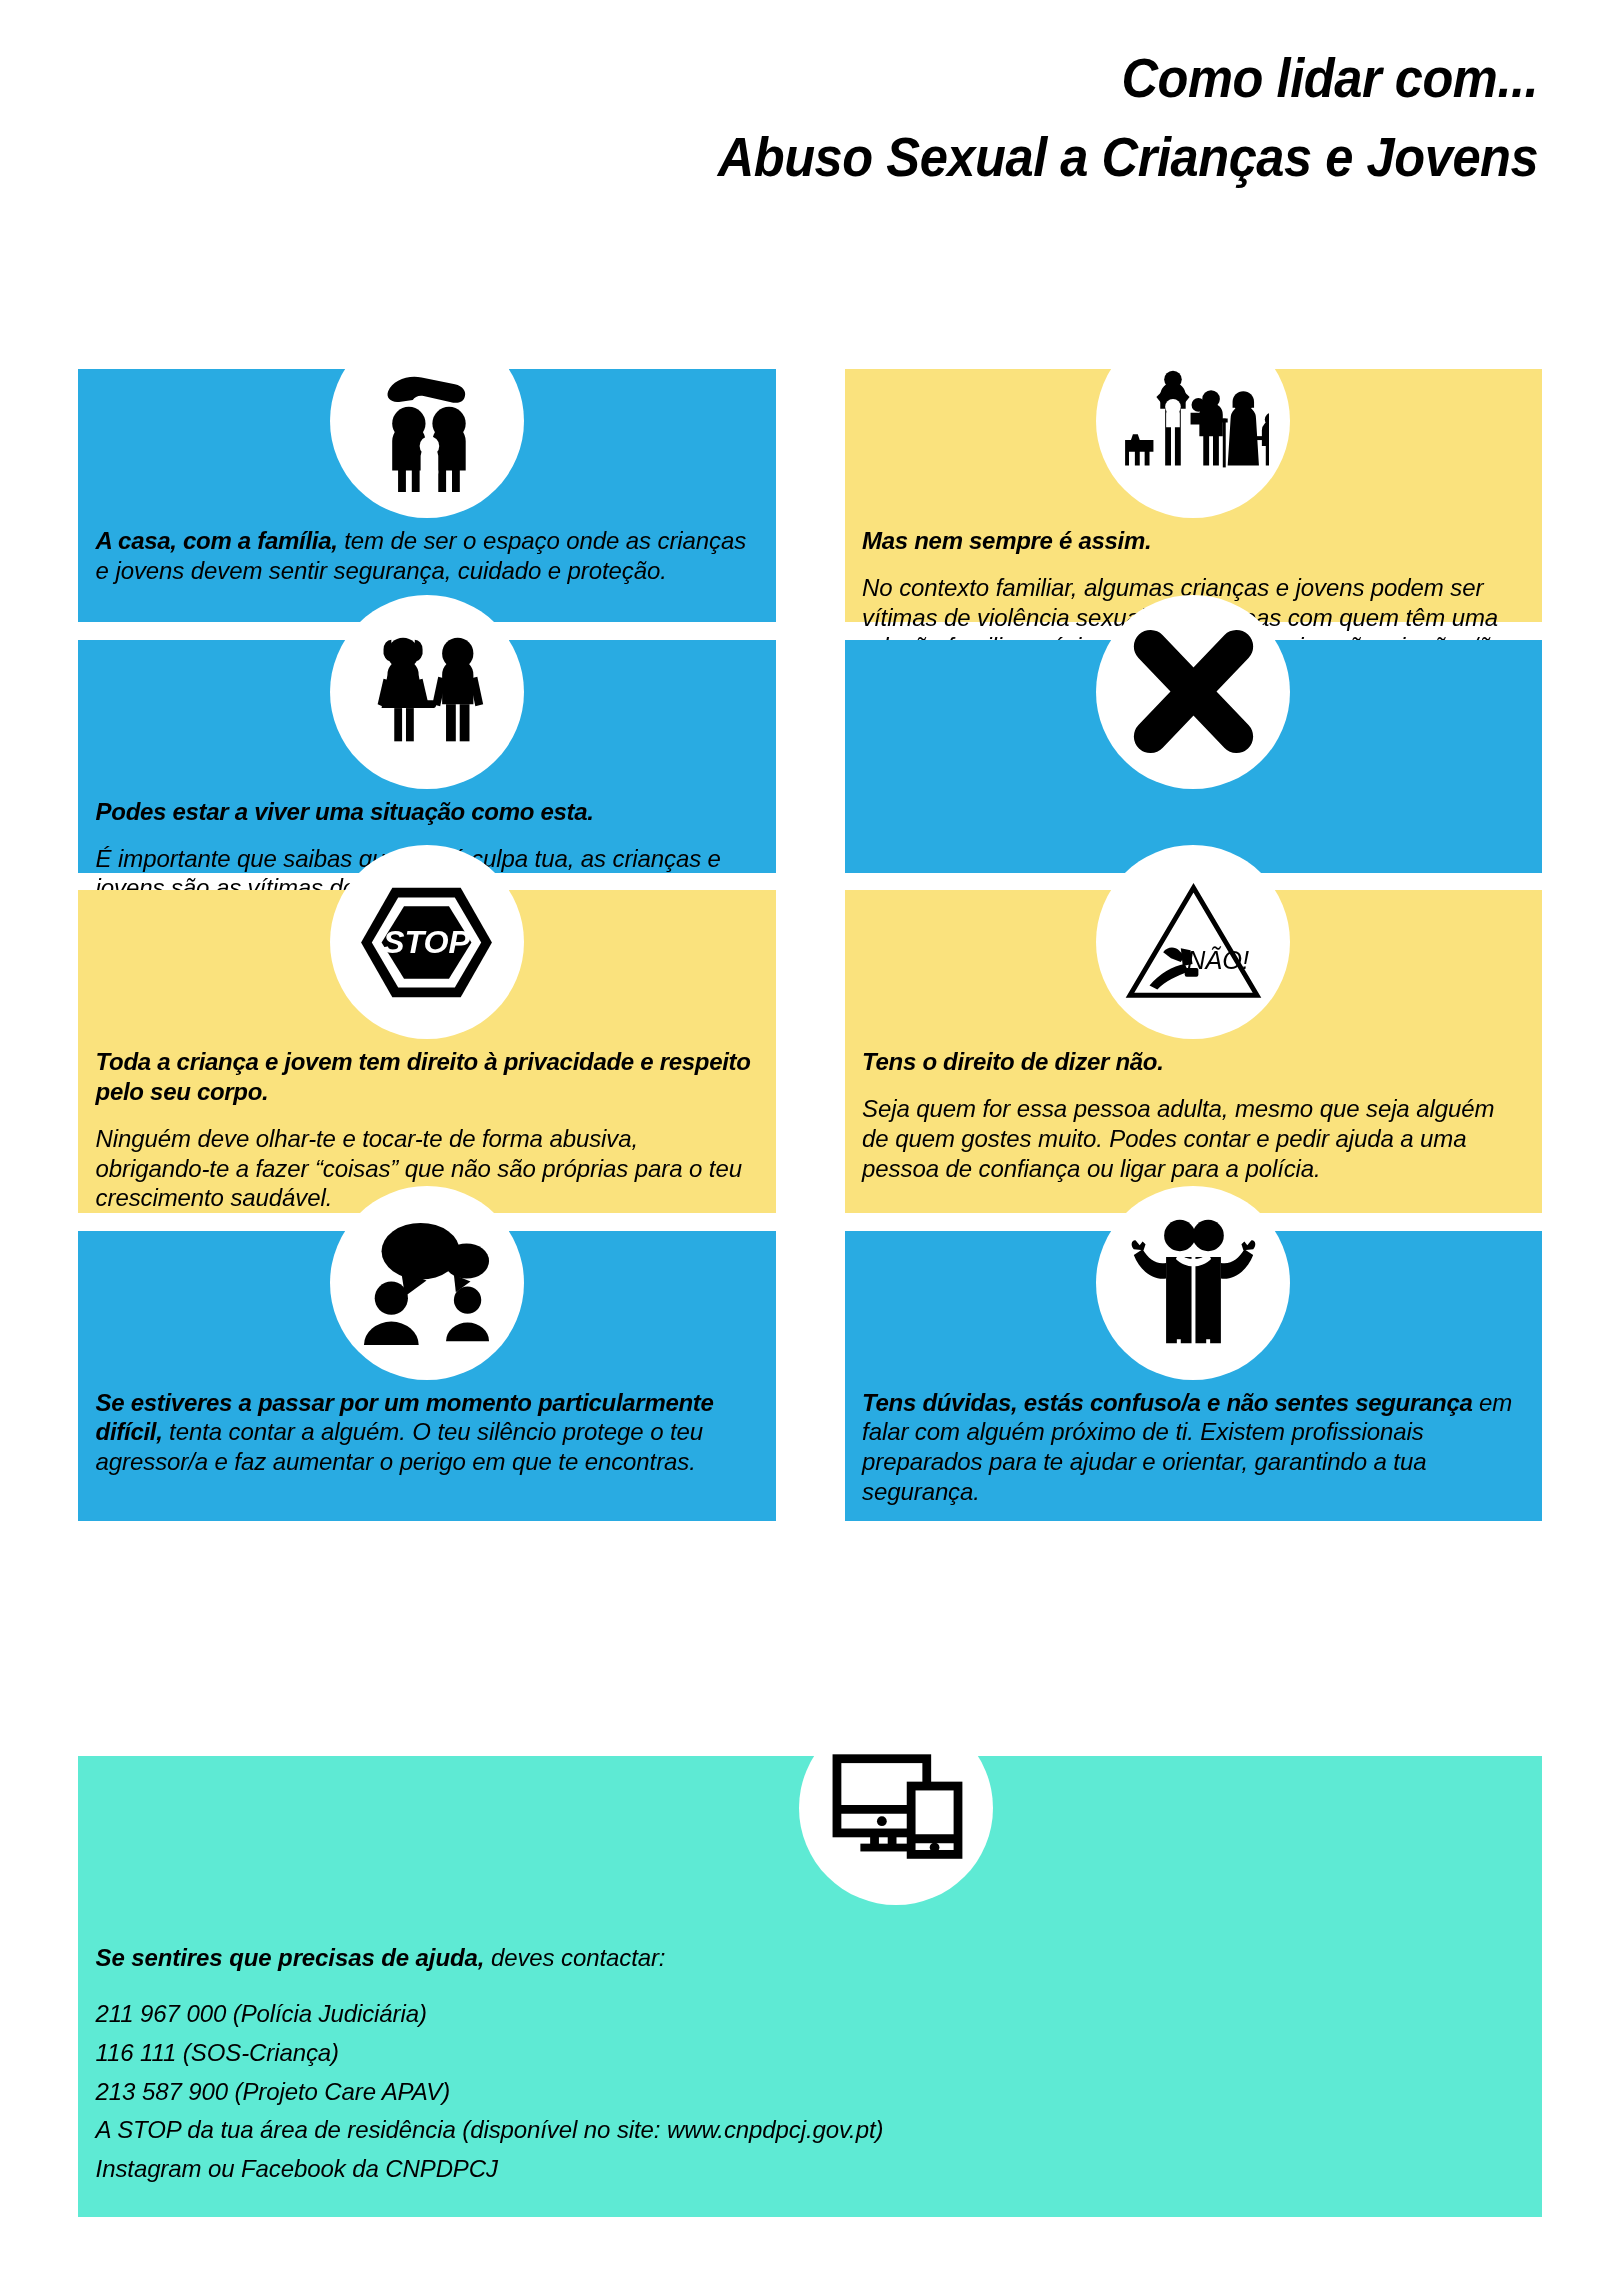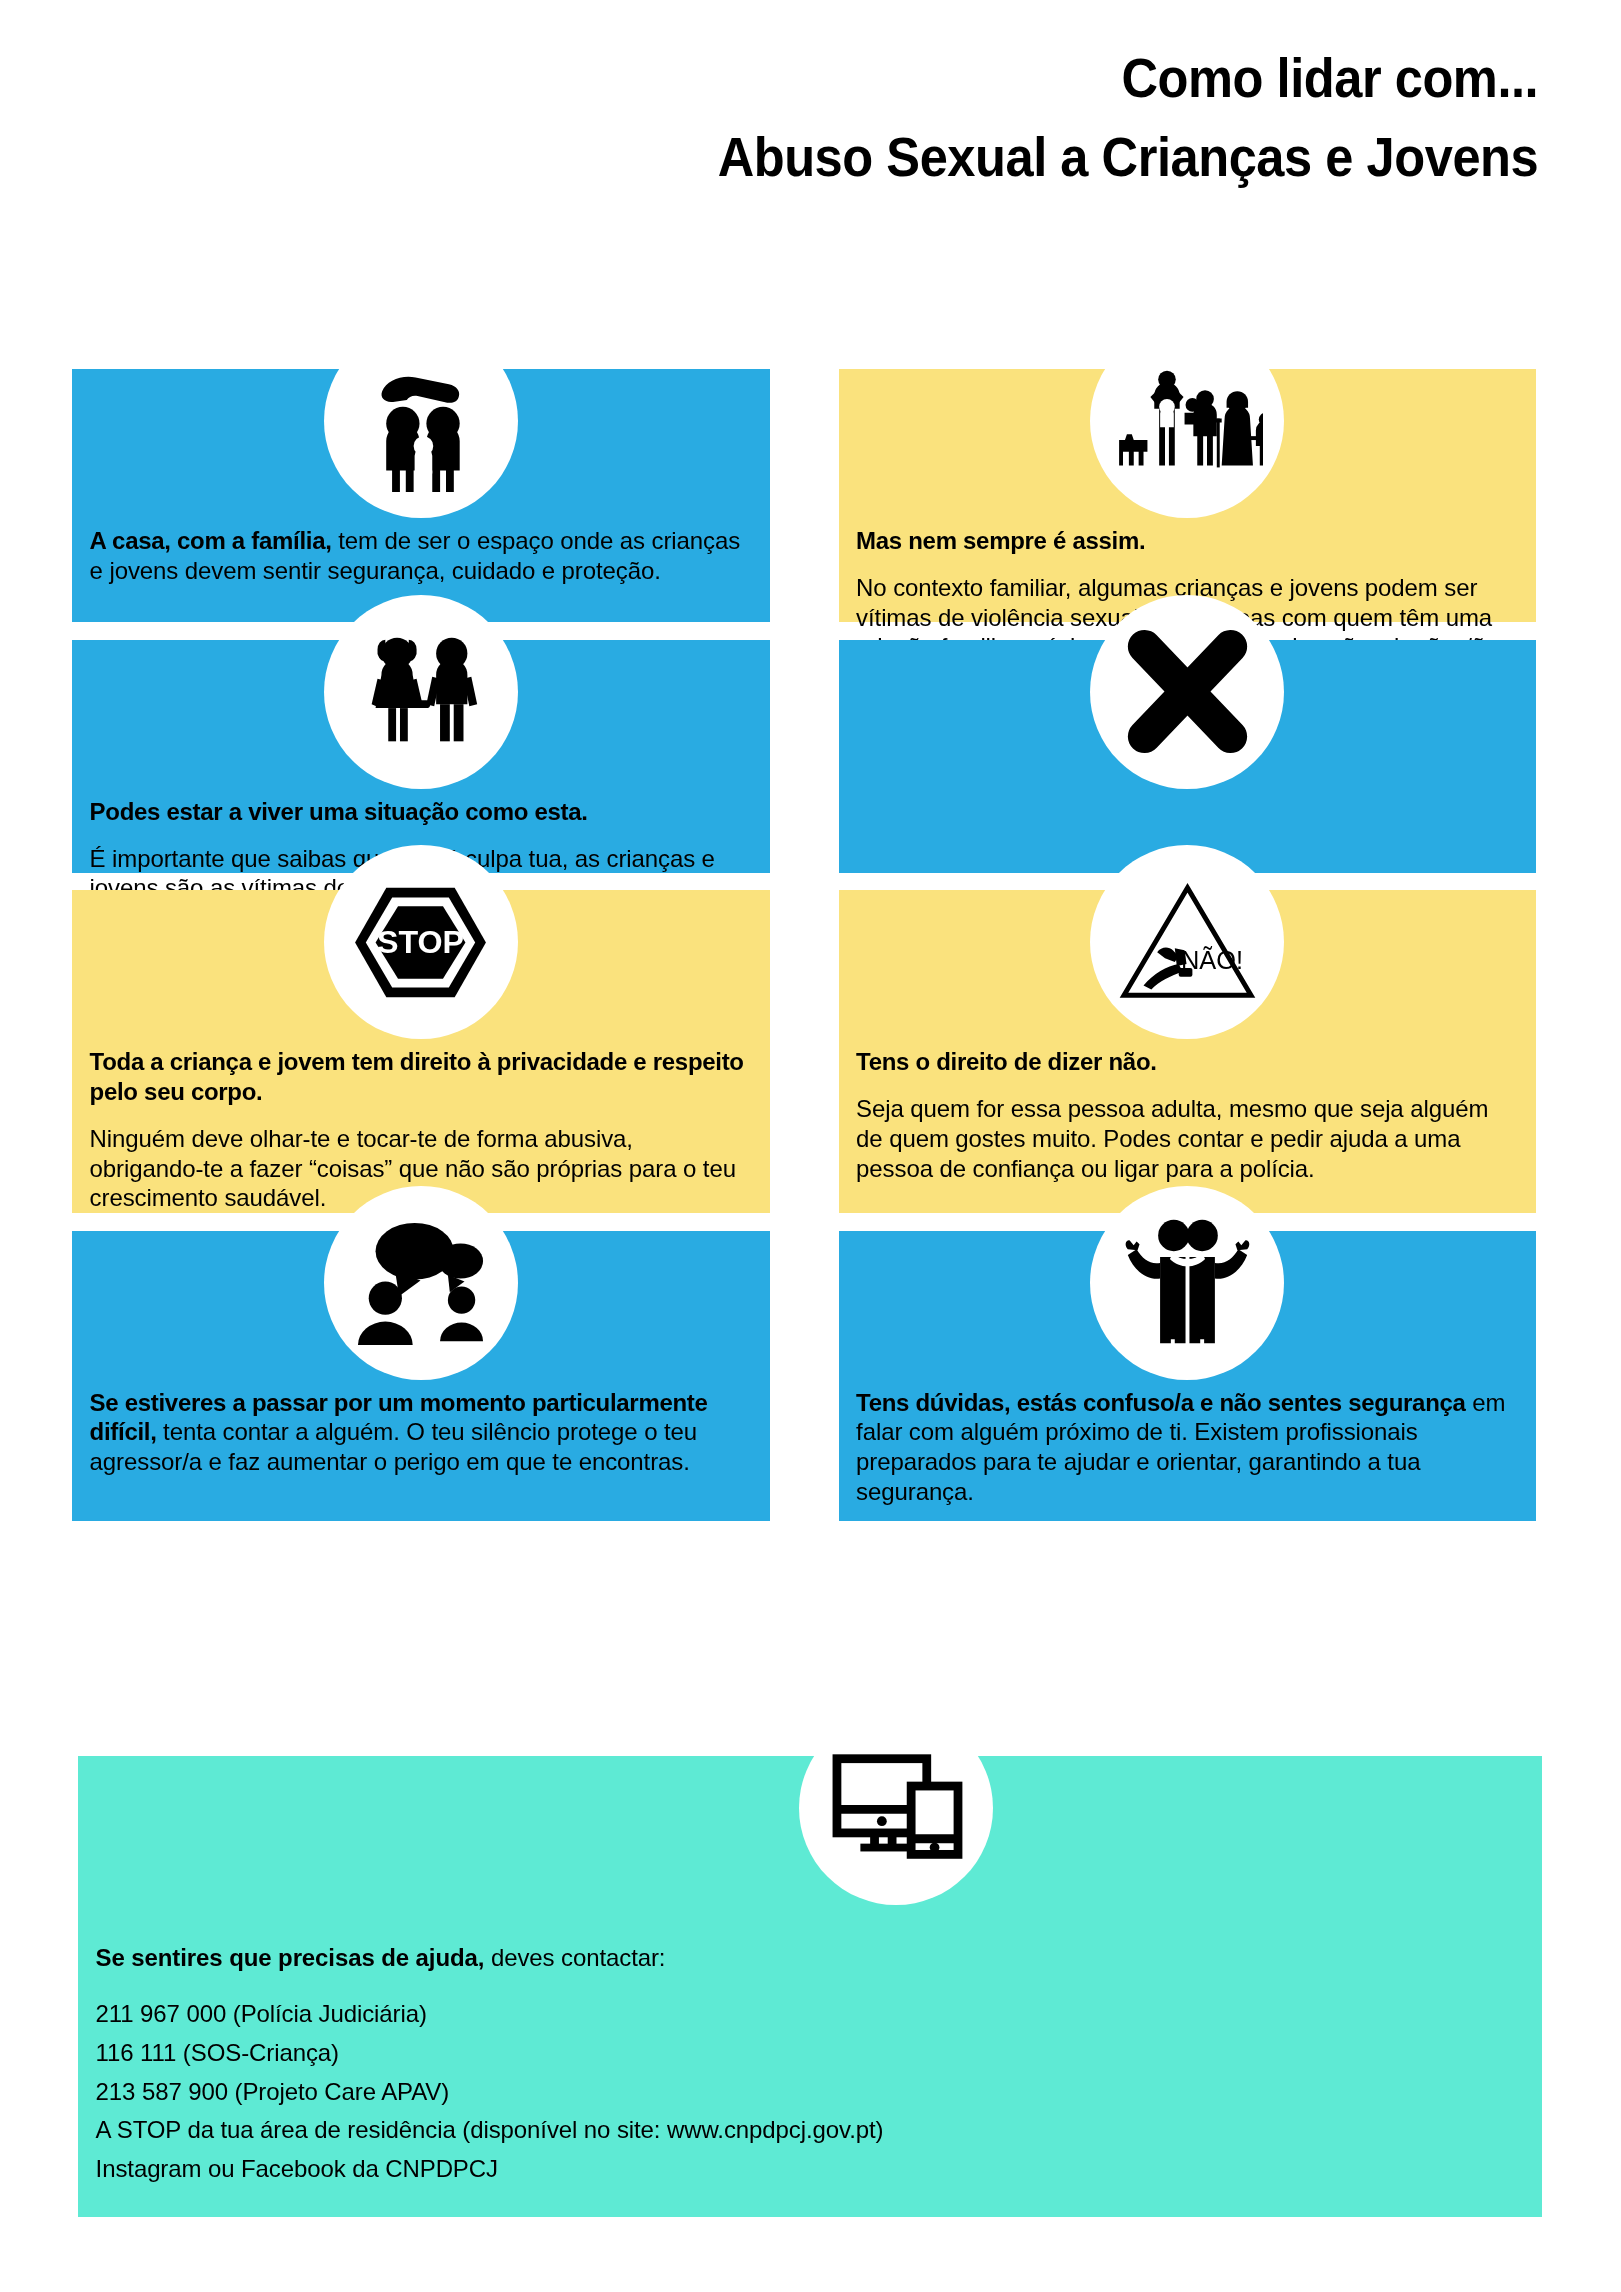--- a/index.html
+++ b/index.html
@@ -4,37 +4,37 @@
 <title>Como lidar com... Abuso Sexual a Crianças e Jovens</title>
 <style>
   html,body{margin:0;padding:0;background:#ffffff;}
   body{
     width:1621px;height:2293px;
     font-family:"Liberation Sans","DejaVu Sans",sans-serif;
     color:#000;
     -webkit-font-smoothing:antialiased;
     overflow:hidden;
   }
-  .page{position:relative;width:1621px;height:2098px;background:#fff;}
+  .page{position:relative;width:1621px;height:2098px;background:#fff;font-style:italic;}
 
   
   .header{position:absolute;left:0;top:0;width:1621px;padding-top:51px;box-sizing:border-box;}
   .title-line{
     text-align:right;
     padding-right:90px;
     font-weight:bold;
     letter-spacing:-0.5px;
     line-height:1.0;
     color:#000;
   }
   .title-1{font-size:55px;transform:scaleX(0.92);transform-origin:right center;margin-bottom:23.5px;}
   .title-2{font-size:55px;transform:scaleX(0.92);transform-origin:right center;}
 
   
-  .grid{position:absolute;left:72px;top:369px;width:1464px;}
+  .grid{position:absolute;left:78px;top:369px;width:1464px;}
   .row{display:flex;gap:69px;margin-bottom:17.6px;}
   .card{
     position:relative;
     width:698px;
     box-sizing:border-box;
     padding:0 17.6px 21.6px 17.6px;
   }
   .card.blue{background:#29ABE2;}
   .card.yellow{background:#FAE27D;}
 

